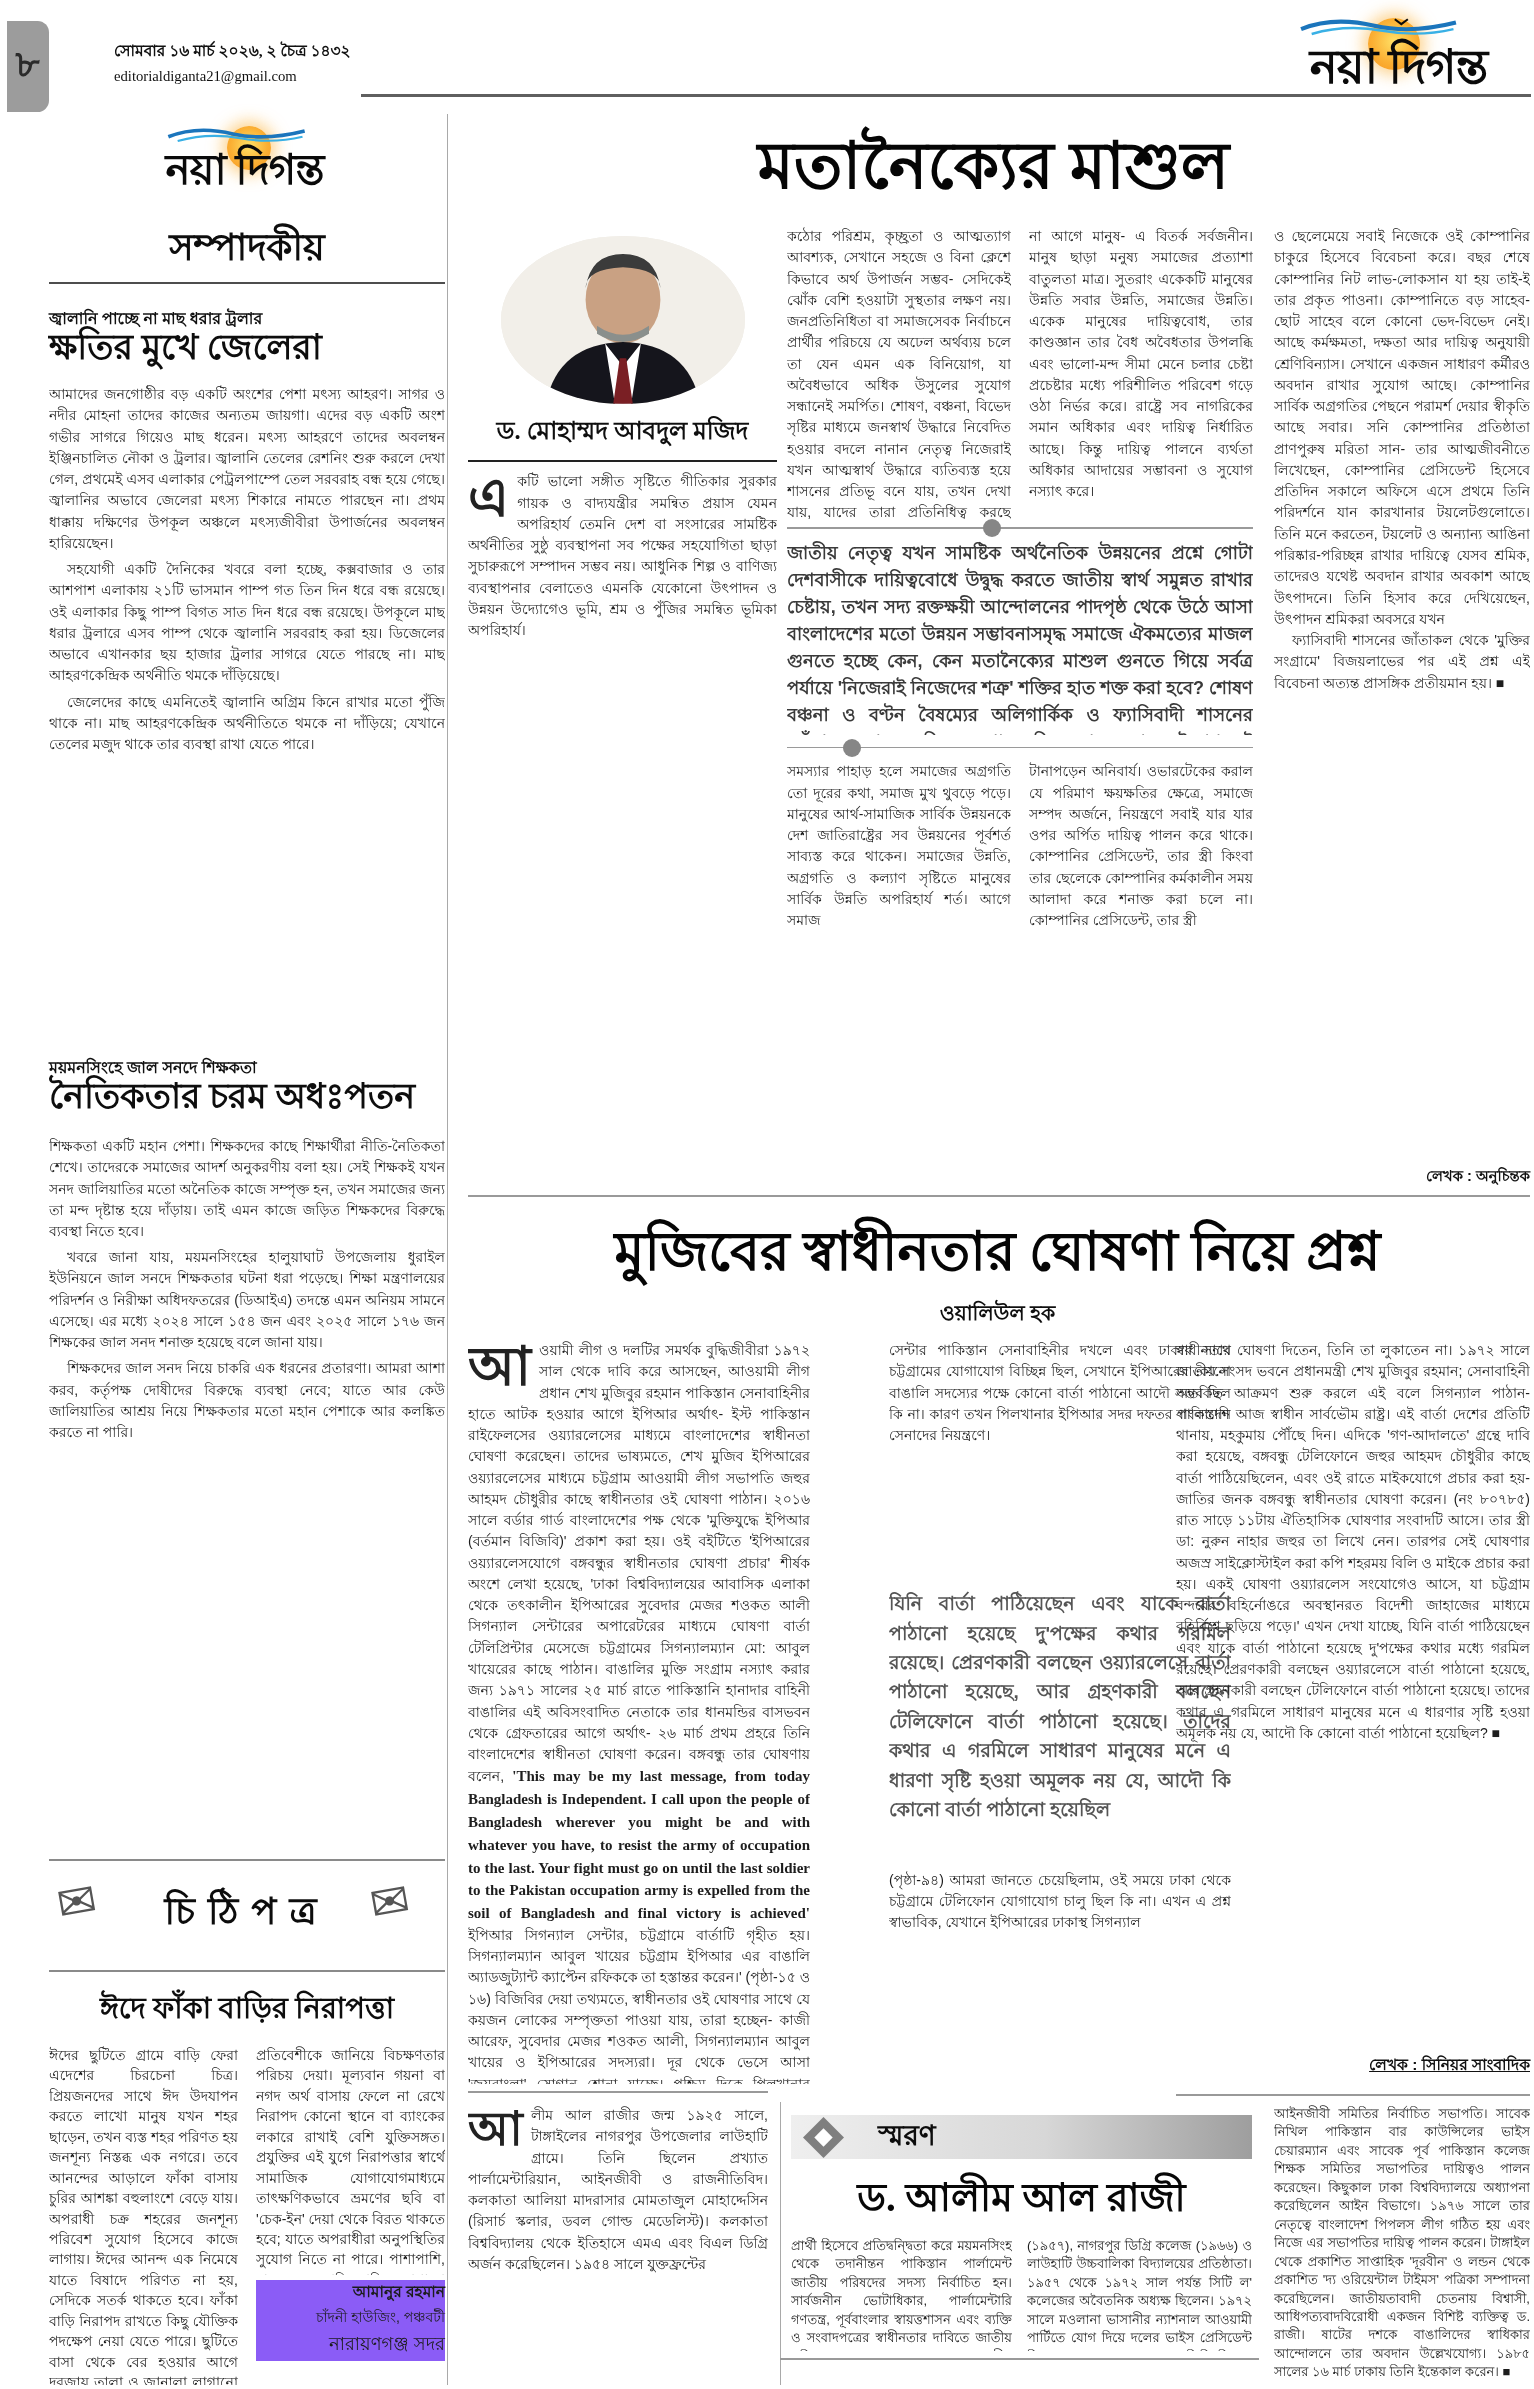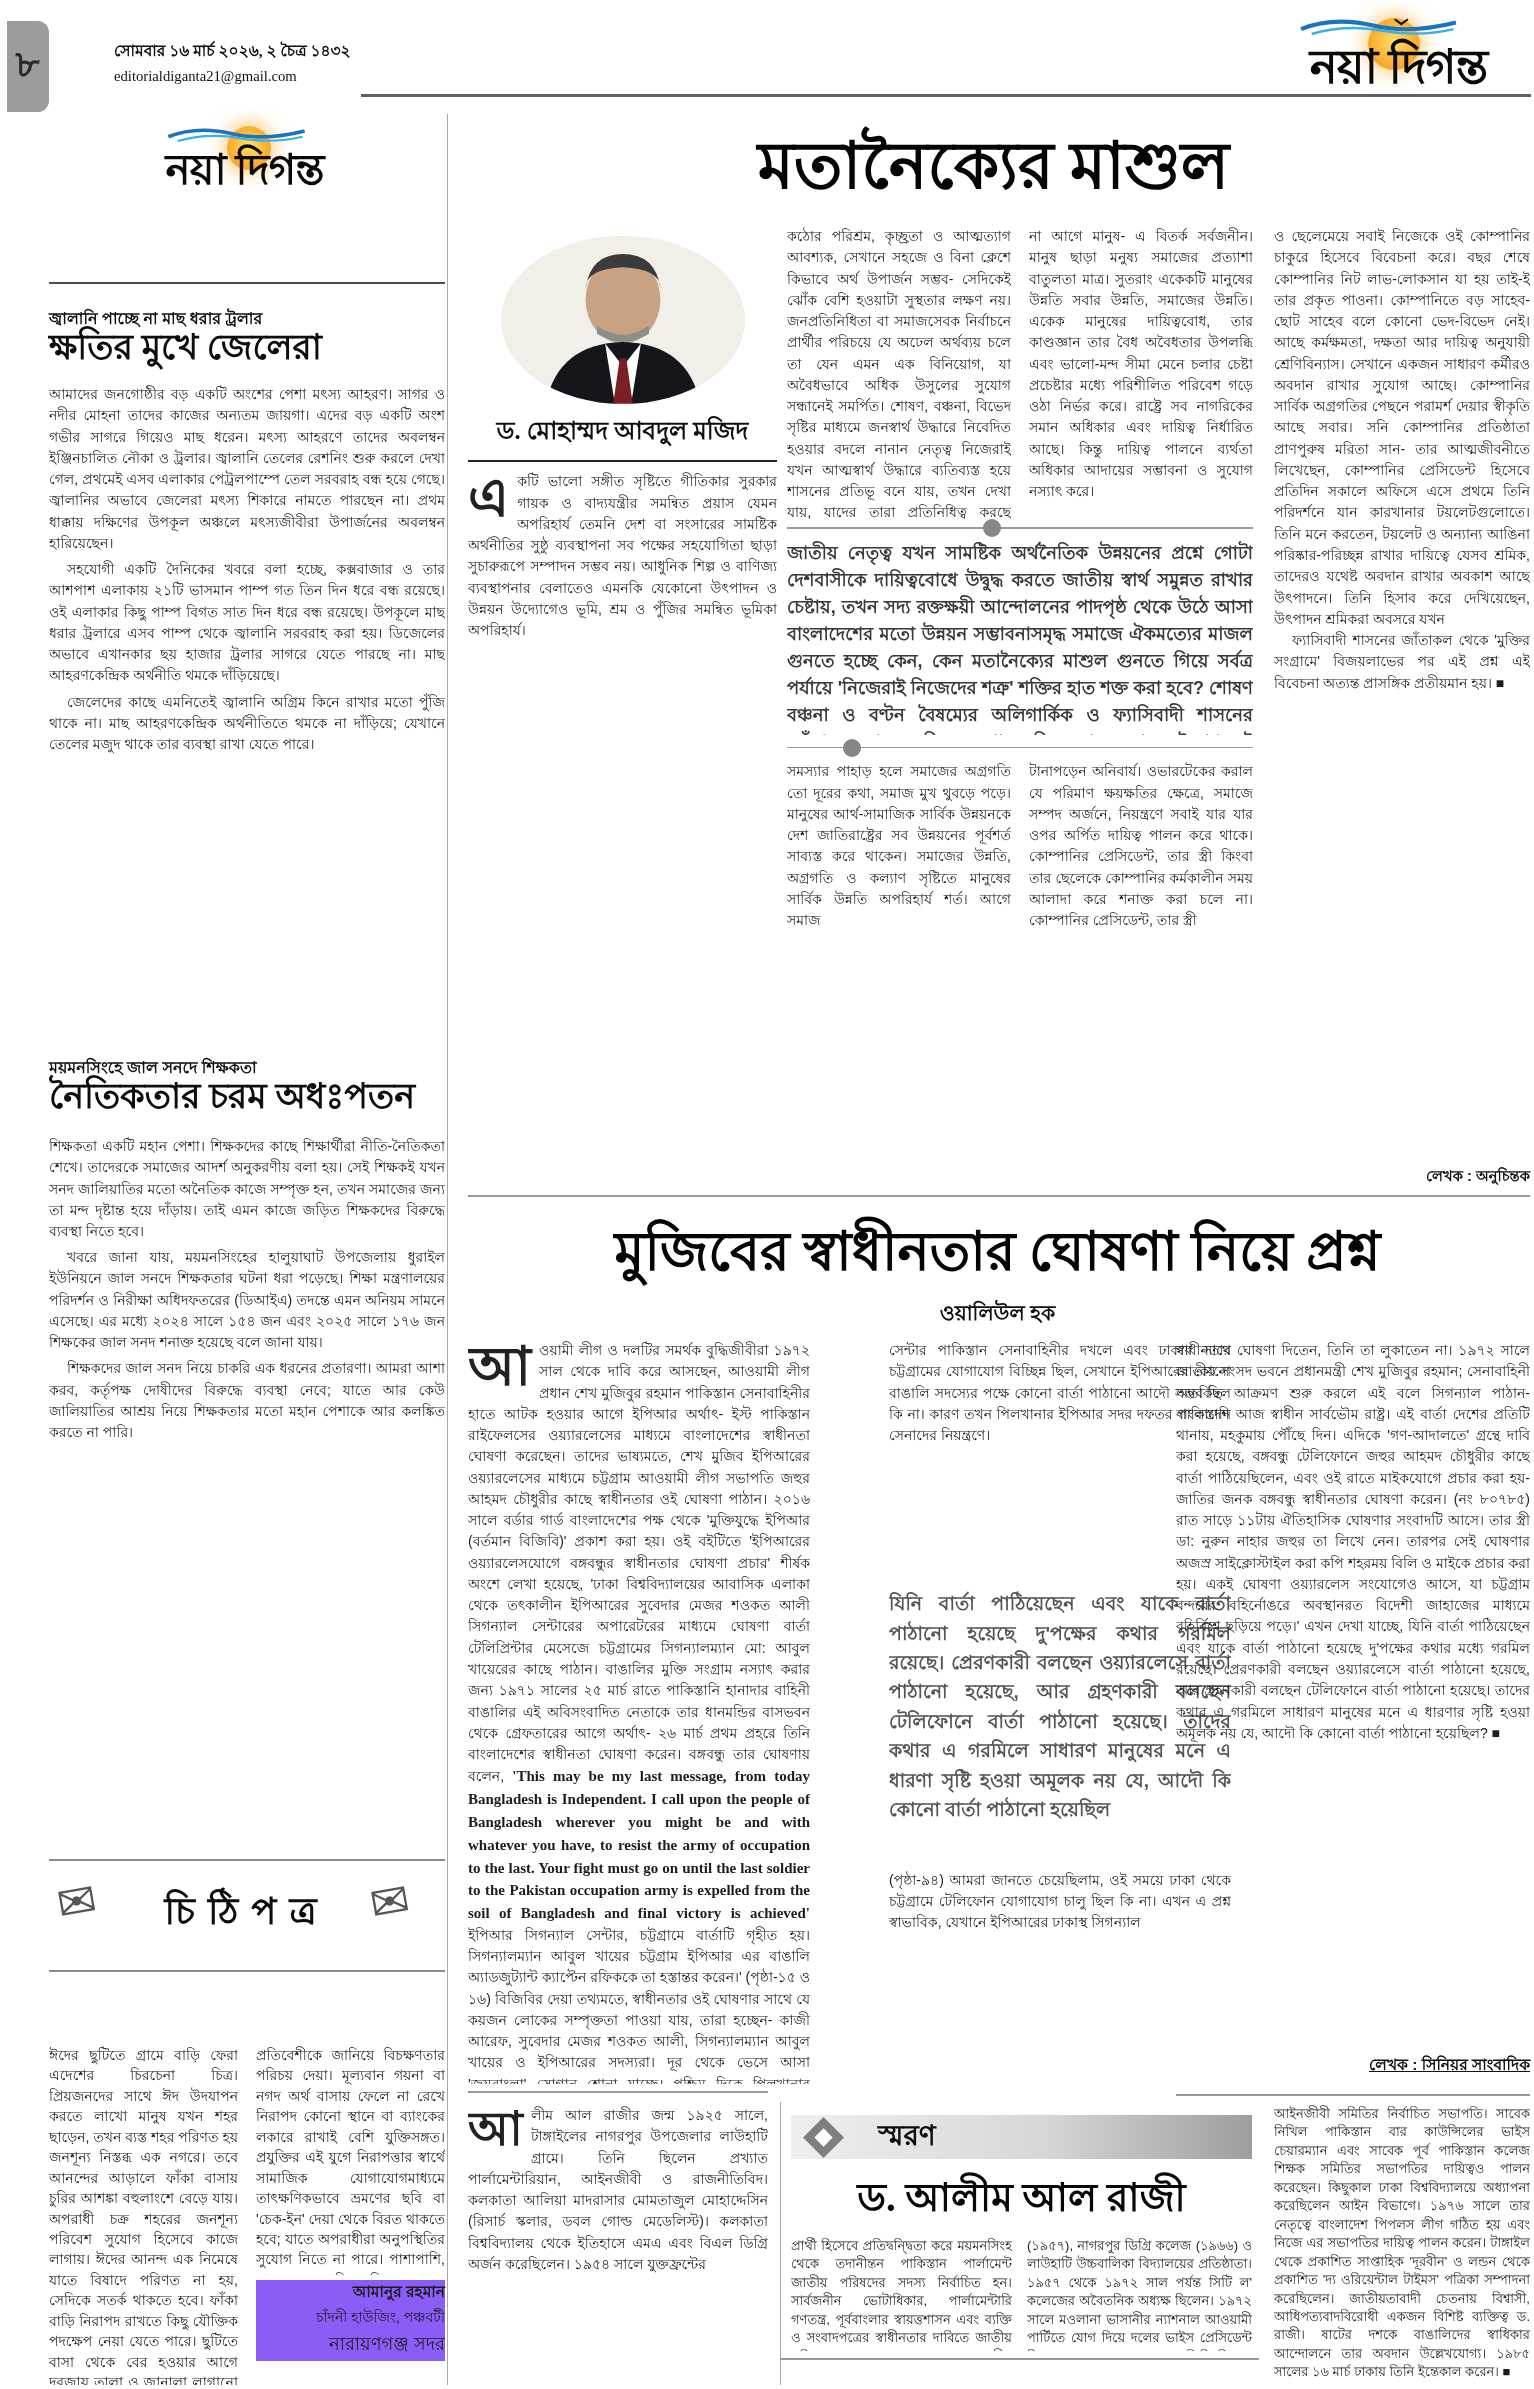--- a/index.html
+++ b/index.html
@@ -64,20 +64,21 @@
   <div class="abs vrule" style="left:447px;top:114px;height:2271px;"></div>
 
   <div class="abs" style="left:98px;top:119px;width:293px;height:94px;">
     <div class="sun" style="left:129px;top:6.5px;width:44px;height:44px;"></div>
     <svg class="abs" style="left:65px;top:1.6px;" width="147" height="24.4" viewBox="0 0 200 34">
       <path d="M5 22 Q45 6 95 18 Q140 28 195 14" stroke="#1b75bc" stroke-width="5" fill="none"></path>
       <path d="M18 28 Q60 16 105 24 Q150 32 192 22" stroke="#39b0e5" stroke-width="3" fill="none"></path>
     </svg>
     <div class="abs logo-text" style="left:0;top:18px;width:293px;font-size:42px;text-align:center;">নয়া দিগন্ত</div>
   </div>
+  <div class="abs serif center" style="left:49px;top:218px;width:396px;font-size:37px;font-weight:bold;color:#0d0d0d;">সম্পাদকীয়</div>
   <div class="abs hrule" style="left:49px;top:282px;width:396px;height:1.6px;background:#4e4e4e;"></div>
 
   <div class="abs kicker" style="left:49px;top:306px;width:396px;">জ্বালানি পাচ্ছে না মাছ ধরার ট্রলার</div>
   <div class="abs ed-head" style="left:49px;top:329px;width:396px;">ক্ষতির মুখে জেলেরা</div>
   <div class="abs body-text" style="left:49px;top:384px;width:396px;height:666px;">
     <p class="noindent">আমাদের জনগোষ্ঠীর বড় একটি অংশের পেশা মৎস্য আহরণ। সাগর ও নদীর মোহনা তাদের কাজের অন্যতম জায়গা। এদের বড় একটি অংশ গভীর সাগরে গিয়েও মাছ ধরেন। মৎস্য আহরণে তাদের অবলম্বন ইঞ্জিনচালিত নৌকা ও ট্রলার। জ্বালানি তেলের রেশনিং শুরু করলে দেখা গেল, প্রথমেই এসব এলাকার পেট্রলপাম্পে তেল সরবরাহ বন্ধ হয়ে গেছে। জ্বালানির অভাবে জেলেরা মৎস্য শিকারে নামতে পারছেন না। প্রথম ধাক্কায় দক্ষিণের উপকূল অঞ্চলে মৎস্যজীবীরা উপার্জনের অবলম্বন হারিয়েছেন।</p>
     <p>সহযোগী একটি দৈনিকের খবরে বলা হচ্ছে, কক্সবাজার ও তার আশপাশ এলাকায় ২১টি ভাসমান পাম্প গত তিন দিন ধরে বন্ধ রয়েছে। ওই এলাকার কিছু পাম্প বিগত সাত দিন ধরে বন্ধ রয়েছে। উপকূলে মাছ ধরার ট্রলারে এসব পাম্প থেকে জ্বালানি সরবরাহ করা হয়। ডিজেলের অভাবে এখানকার ছয় হাজার ট্রলার সাগরে যেতে পারছে না। মাছ আহরণকেন্দ্রিক অর্থনীতি থমকে দাঁড়িয়েছে।</p>
     <p>জেলেদের কাছে এমনিতেই জ্বালানি অগ্রিম কিনে রাখার মতো পুঁজি থাকে না। মাছ আহরণকেন্দ্রিক অর্থনীতিতে থমকে না দাঁড়িয়ে; যেখানে তেলের মজুদ থাকে তার ব্যবস্থা রাখা যেতে পারে।</p>
   </div>
 
@@ -91,20 +92,21 @@
 
   <div class="abs hrule" style="left:49px;top:1859px;width:396px;height:2.4px;background:#8a8a8a;"></div>
   <div class="abs" style="left:57px;top:1874px;width:65px;">
     <span class="mail-glyph">✉</span>
   </div>
   <div class="abs serif center" style="left:49px;top:1882px;width:396px;font-size:37px;font-weight:bold;letter-spacing:13px;color:#0c0c0c;">চিঠিপত্র</div>
   <div class="abs" style="left:370px;top:1874px;width:65px;">
     <span class="mail-glyph">✉</span>
   </div>
   <div class="abs hrule" style="left:49px;top:1970px;width:396px;height:2.4px;background:#8a8a8a;"></div>
+  <div class="abs serif center" style="left:49px;top:1985px;width:396px;font-size:29px;font-weight:bold;color:#0d0d0d;">ঈদে ফাঁকা বাড়ির নিরাপত্তা</div>
   <div class="abs letter-col" style="left:49px;top:2045px;width:189px;height:340px;">ঈদের ছুটিতে গ্রামে বাড়ি ফেরা এদেশের চিরচেনা চিত্র। প্রিয়জনদের সাথে ঈদ উদযাপন করতে লাখো মানুষ যখন শহর ছাড়েন, তখন ব্যস্ত শহর পরিণত হয় জনশূন্য নিস্তব্ধ এক নগরে। তবে আনন্দের আড়ালে ফাঁকা বাসায় চুরির আশঙ্কা বহুলাংশে বেড়ে যায়। অপরাধী চক্র শহরের জনশূন্য পরিবেশ সুযোগ হিসেবে কাজে লাগায়। ঈদের আনন্দ এক নিমেষে যাতে বিষাদে পরিণত না হয়, সেদিকে সতর্ক থাকতে হবে। ফাঁকা বাড়ি নিরাপদ রাখতে কিছু যৌক্তিক পদক্ষেপ নেয়া যেতে পারে। ছুটিতে বাসা থেকে বের হওয়ার আগে দরজায় তালা ও জানালা লাগানো হয়েছে কি-না তা ভালোভাবে পরীক্ষা করা। সহজে চোখে পড়ে এমন জায়গায় ডুপ্লিকেট চাবি রাখার অভ্যাস পরিহার করা। অনুপস্থিতির বিষয়টি ভবনের নিরাপত্তারক্ষী বা বিশ্বস্ত কোনো</div>
   <div class="abs letter-col" style="left:256px;top:2045px;width:189px;height:230px;">প্রতিবেশীকে জানিয়ে বিচক্ষণতার পরিচয় দেয়া। মূল্যবান গয়না বা নগদ অর্থ বাসায় ফেলে না রেখে নিরাপদ কোনো স্থানে বা ব্যাংকের লকারে রাখাই বেশি যুক্তিসঙ্গত। প্রযুক্তির এই যুগে নিরাপত্তার স্বার্থে সামাজিক যোগাযোগমাধ্যমে তাৎক্ষণিকভাবে ভ্রমণের ছবি বা 'চেক-ইন' দেয়া থেকে বিরত থাকতে হবে; যাতে অপরাধীরা অনুপস্থিতির সুযোগ নিতে না পারে। পাশাপাশি, রাতে ঘরের বাতি জ্বালিয়ে রাখা বা সিসিটিভি ও স্মার্ট সিকিউরিটি সিস্টেমের ব্যবহার চোরচক্রকে বিভ্রান্ত করতে সাহায্য করে।</div>
   <div class="abs" style="left:256px;top:2280px;width:189px;text-align:right;background:#8b5cf6;">
     <div style="font-size:15.5px;font-weight:bold;">আমানুর রহমান</div>
     <div style="font-size:14px;">চাঁদনী হাউজিং, পঞ্চবটী</div>
     <div style="font-size:18px;">নারায়ণগঞ্জ সদর</div>
   </div>
 
   <div class="abs serif center" style="left:505px;top:116px;width:977px;font-size:65px;font-weight:bold;color:#050505;">মতানৈক্যের মাশুল</div>
 

